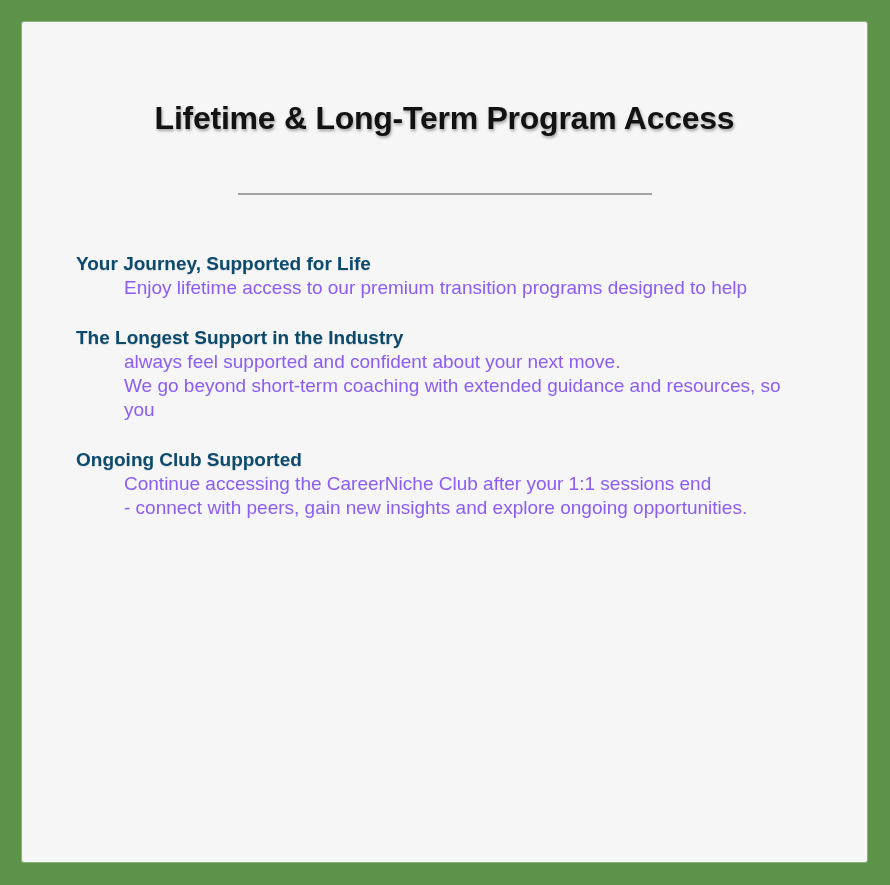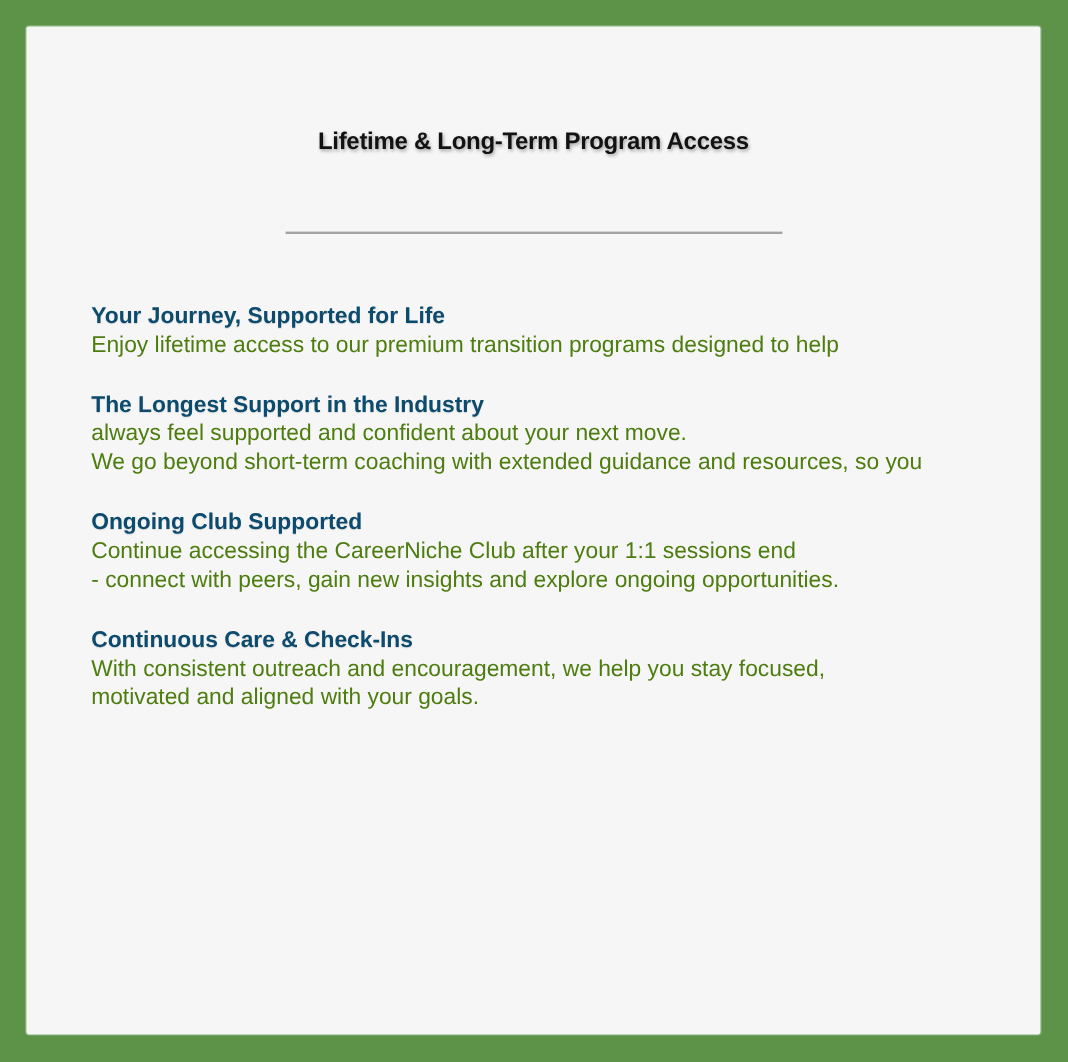--- a/index.html
+++ b/index.html
@@ -26,21 +26,21 @@
     bottom: 23px;
     background: #F5F6F5;
     border-radius: 2px;
     box-shadow: 0 0 0 1px rgba(255,255,255,0.28);
     box-sizing: border-box;
     padding: 0 54px;
   }
   .title {
     margin: 74px 0 0 0;
     text-align: center;
-    font-size: 20px;
+    font-size: 32px;
     line-height: 44px;
     font-weight: 700;
     letter-spacing: -0.25px;
     color: #121212;
     text-shadow: 1px 2px 3px rgba(40,40,40,0.40);
   }
   .divider {
     width: 414px;
     height: 0;
     border: none;
@@ -57,21 +57,22 @@
     font-size: 19px;
     line-height: 24px;
     font-weight: 700;
     color: #0c4a6e;
     text-shadow: 0 1px 1px rgba(0,0,0,0.12);
   }
   .section-body-line {
     font-size: 19px;
     line-height: 24px;
     font-weight: 400;
-    color: #4d7c0f;
+    color: #8b5cf6;
+    margin-left: 48px;
   }
 </style>
 </head>
 <body>
 
 <div class="frame">
   <div class="card">
 
     <h1 class="title">Lifetime &amp; Long-Term Program Access</h1>
 
@@ -89,24 +90,19 @@
         <div class="section-body-line">always feel supported and confident about your next move.</div>
         <div class="section-body-line">We go beyond short-term coaching with extended guidance and resources, so you</div>
       </div>
 
       <div class="section">
         <div class="section-heading">Ongoing Club Supported</div>
         <div class="section-body-line">Continue accessing the CareerNiche Club after your 1:1 sessions end</div>
         <div class="section-body-line">- connect with peers, gain new insights and explore ongoing opportunities.</div>
       </div>
 
-      <div class="section">
-        <div class="section-heading">Continuous Care &amp; Check-Ins</div>
-        <div class="section-body-line">With consistent outreach and encouragement, we help you stay focused,</div>
-        <div class="section-body-line">motivated and aligned with your goals.</div>
-      </div>
 
       <div class="section">
       </div>
 
     </div>
   </div>
 </div>
 
 </body></html>

